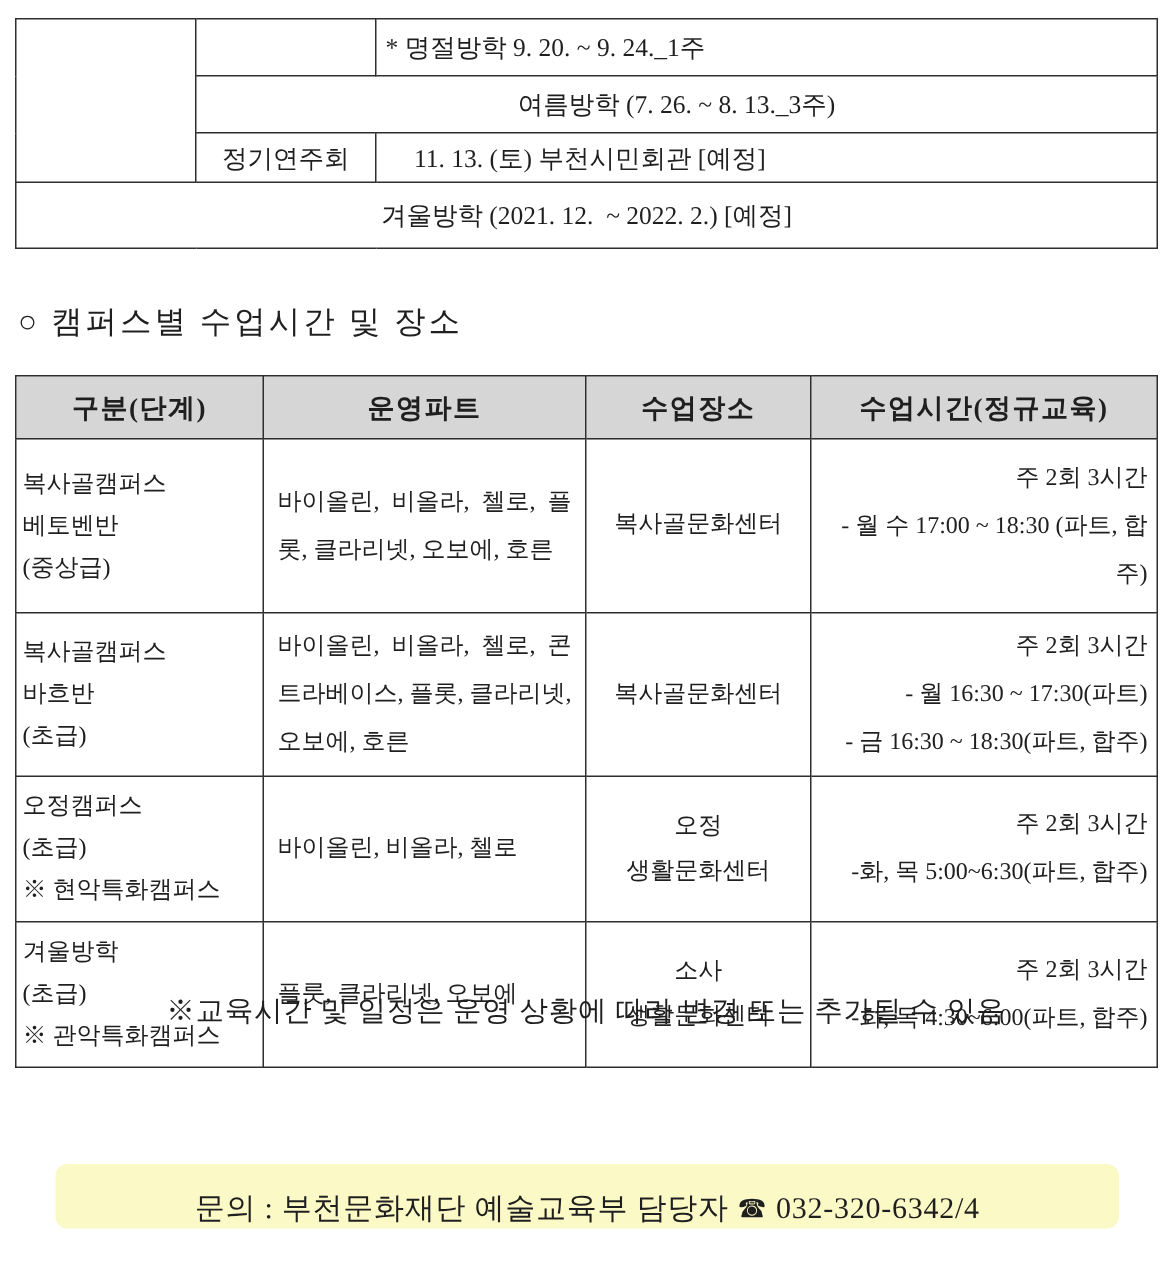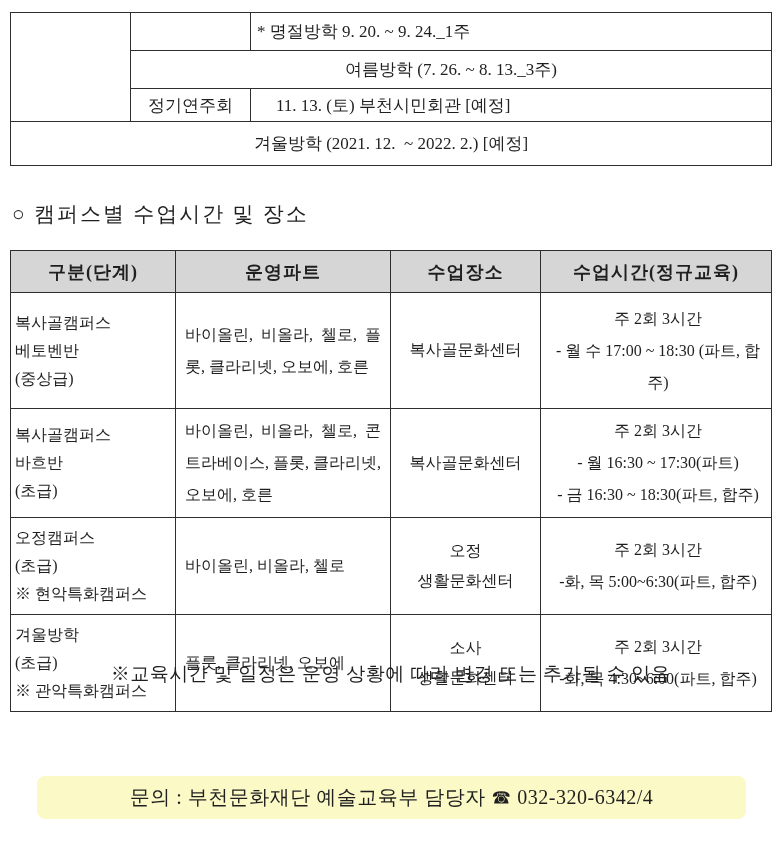--- a/index.html
+++ b/index.html
@@ -72,40 +72,40 @@
   }
   .cell-parts{
     text-align:justify;word-break:break-all;line-height:2.0;
     padding:6px 9px;
   }
   .cell-location{
     text-align:center;white-space:pre-line;line-height:1.9;
     padding:6px 4px;
   }
   .cell-time{
-    text-align:center;white-space:pre-line;line-height:2.0;
+    text-align:right;white-space:pre-line;line-height:2.0;
     padding:6px 6px 6px 10px;
   }
   .ct-r1{height:116px;}
   .ct-r2{height:82px;}
   .ct-r3{height:86px;}
   .ct-r4{height:82px;}
 
   
   .footnote{
     position:absolute;top:661px;left:10px;width:761px;
     text-align:center;font-size:19px;letter-spacing:0.5px;
   }
 
   
   .contact-box{
     position:absolute;top:776px;left:37px;width:709px;height:43px;
     background:var(--highlight);
     border-radius:8px;
-    display:flex;align-items:center;justify-content:center;
+    display:flex;align-items:flex-end;justify-content:center;
   }
   .contact-text{
     font-size:20px;letter-spacing:0.5px;
   }
 </style>
 </head>
 <body>
 
 <div class="page">
 

